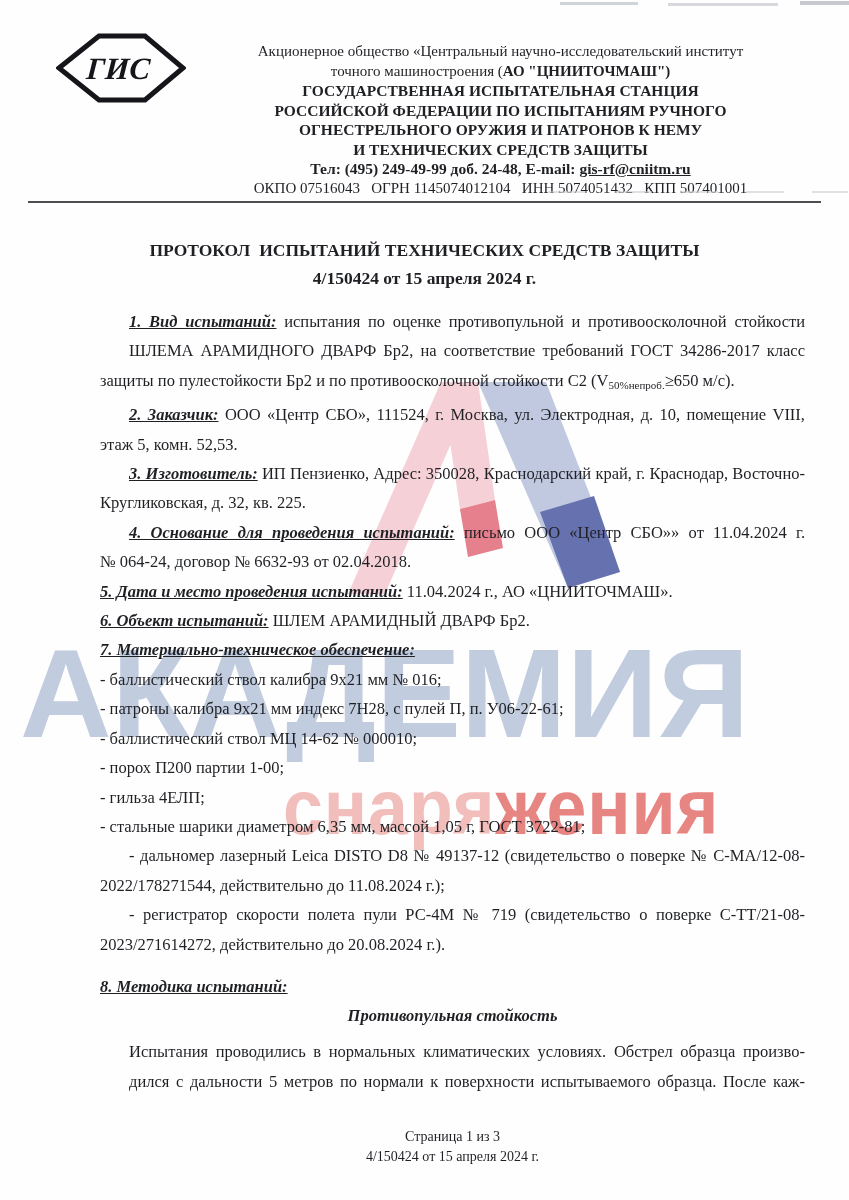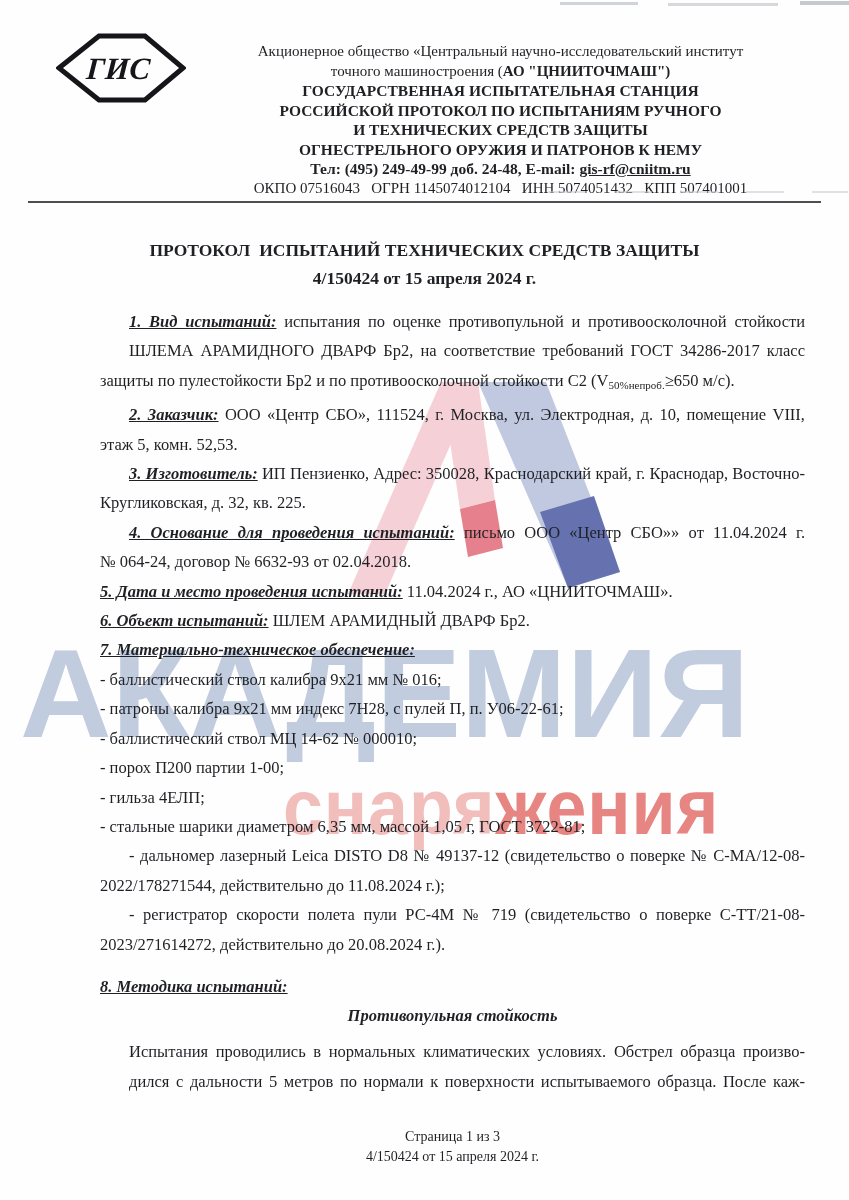--- a/index.html
+++ b/index.html
@@ -78,23 +78,23 @@
       <svg viewBox="0 0 130 76" width="130" height="76">
         <polygon points="3,38 43,6 89,6 127,38 89,70 43,70" fill="none" stroke="#15151a" stroke-width="5"></polygon>
         <text x="65" y="49" text-anchor="middle" font-family="Liberation Serif, serif" font-size="31" font-weight="bold" font-style="italic" fill="#15151a" transform="skewX(-4)">ГИС</text>
       </svg>
     </div>
 
     <div class="htext">
       <div>Акционерное общество «Центральный научно-исследовательский институт</div>
       <div><span>точного машиностроения (</span><b>АО "ЦНИИТОЧМАШ")</b></div>
       <div class="h-bold">ГОСУДАРСТВЕННАЯ ИСПЫТАТЕЛЬНАЯ СТАНЦИЯ</div>
-      <div class="h-bold">РОССИЙСКОЙ ПРОТОКОЛ ПО ИСПЫТАНИЯМ РУЧНОГО</div>
+      <div class="h-bold">РОССИЙСКОЙ ФЕДЕРАЦИИ ПО ИСПЫТАНИЯМ РУЧНОГО</div>
+      <div class="h-bold">ОГНЕСТРЕЛЬНОГО ОРУЖИЯ И ПАТРОНОВ К НЕМУ</div>
       <div class="h-bold">И ТЕХНИЧЕСКИХ СРЕДСТВ ЗАЩИТЫ</div>
-      <div class="h-bold">ОГНЕСТРЕЛЬНОГО ОРУЖИЯ И ПАТРОНОВ К НЕМУ</div>
       <div class="h-bold"><span>Тел: (495) 249-49-99 доб. 24-48, E-mail: </span><span class="email">gis-rf@cniitm.ru</span></div>
       <div class="prewrap">ОКПО 07516043   ОГРН 1145074012104   ИНН 5074051432   КПП 507401001</div>
     </div>
 
     <div class="rule"></div>
 
     <div class="title">
       <div class="prewrap">ПРОТОКОЛ  ИСПЫТАНИЙ ТЕХНИЧЕСКИХ СРЕДСТВ ЗАЩИТЫ</div>
       <div>4/150424 от 15 апреля 2024 г.</div>
     </div>

